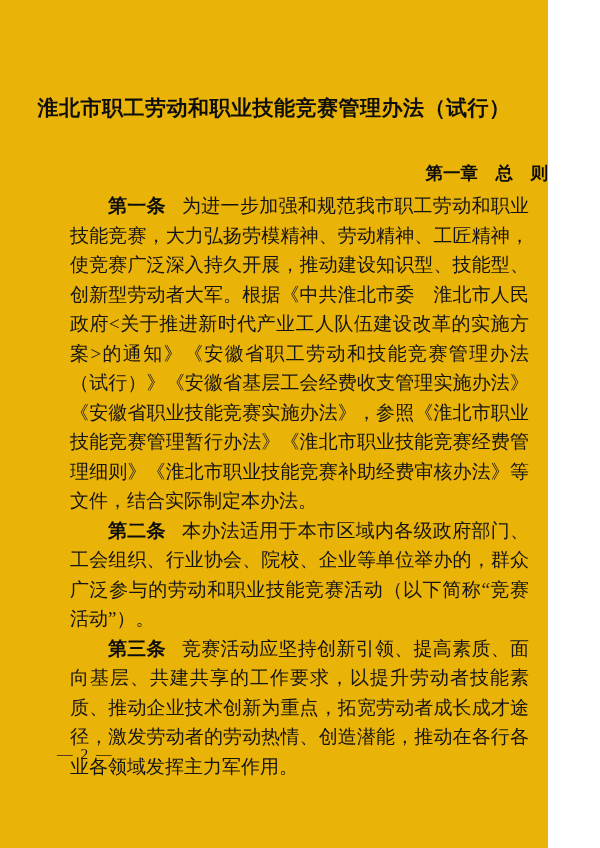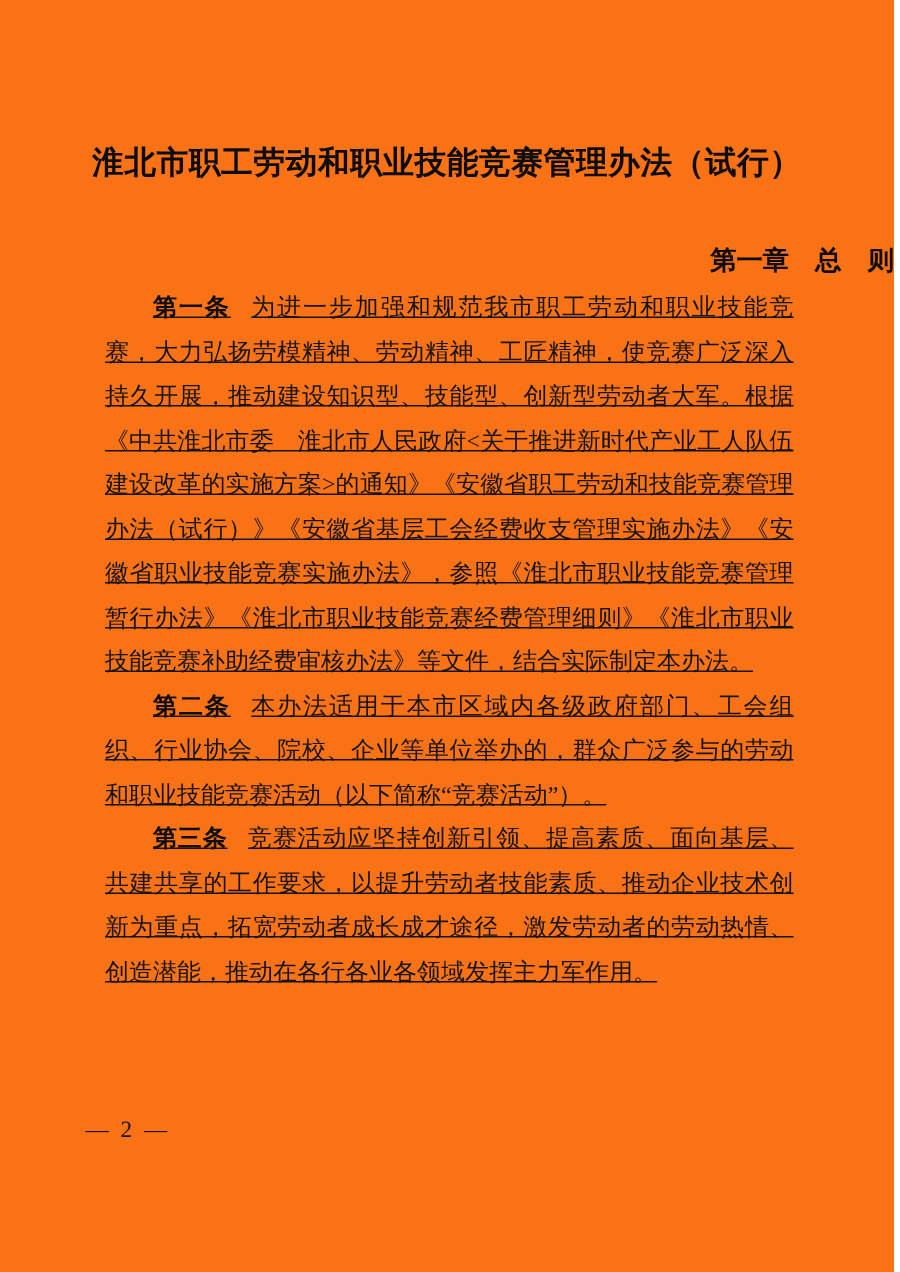--- a/index.html
+++ b/index.html
@@ -2,23 +2,23 @@
 <html><head>
 <meta charset="utf-8">
 <style>
   html, body {
     margin: 0;
     padding: 0;
     background: #ffffff;
   }
   .page {
     position: relative;
-    width: 596px;
+    width: 548px;
     height: 848px;
-    background: #f97316;
+    background: #eab308;
     overflow: hidden;
     color: #111111;
   }
   .doc-title {
     position: absolute;
     top: 94px;
     left: 0;
     right: 0;
     margin: 0;
     text-align: center;
@@ -40,26 +40,25 @@
     font-size: 17.5px;
     font-weight: 700;
     color: #0d0d0d;
   }
   .body-text {
     position: absolute;
     top: 191px;
     left: 70px;
     width: 459px;
     font-family: "Liberation Serif", "DejaVu Serif", serif;
-    font-size: 16px;
+    font-size: 19px;
     line-height: 29.5px;
     color: #141414;
     text-align: justify;
     text-justify: inter-ideograph;
-    text-decoration: underline;
   }
   .body-text p {
     margin: 0;
     padding: 0;
     text-indent: 2em;
   }
   .article-label {
     font-family: "Liberation Sans", "DejaVu Sans", sans-serif;
     font-weight: 700;
     margin-right: 0.85em;

